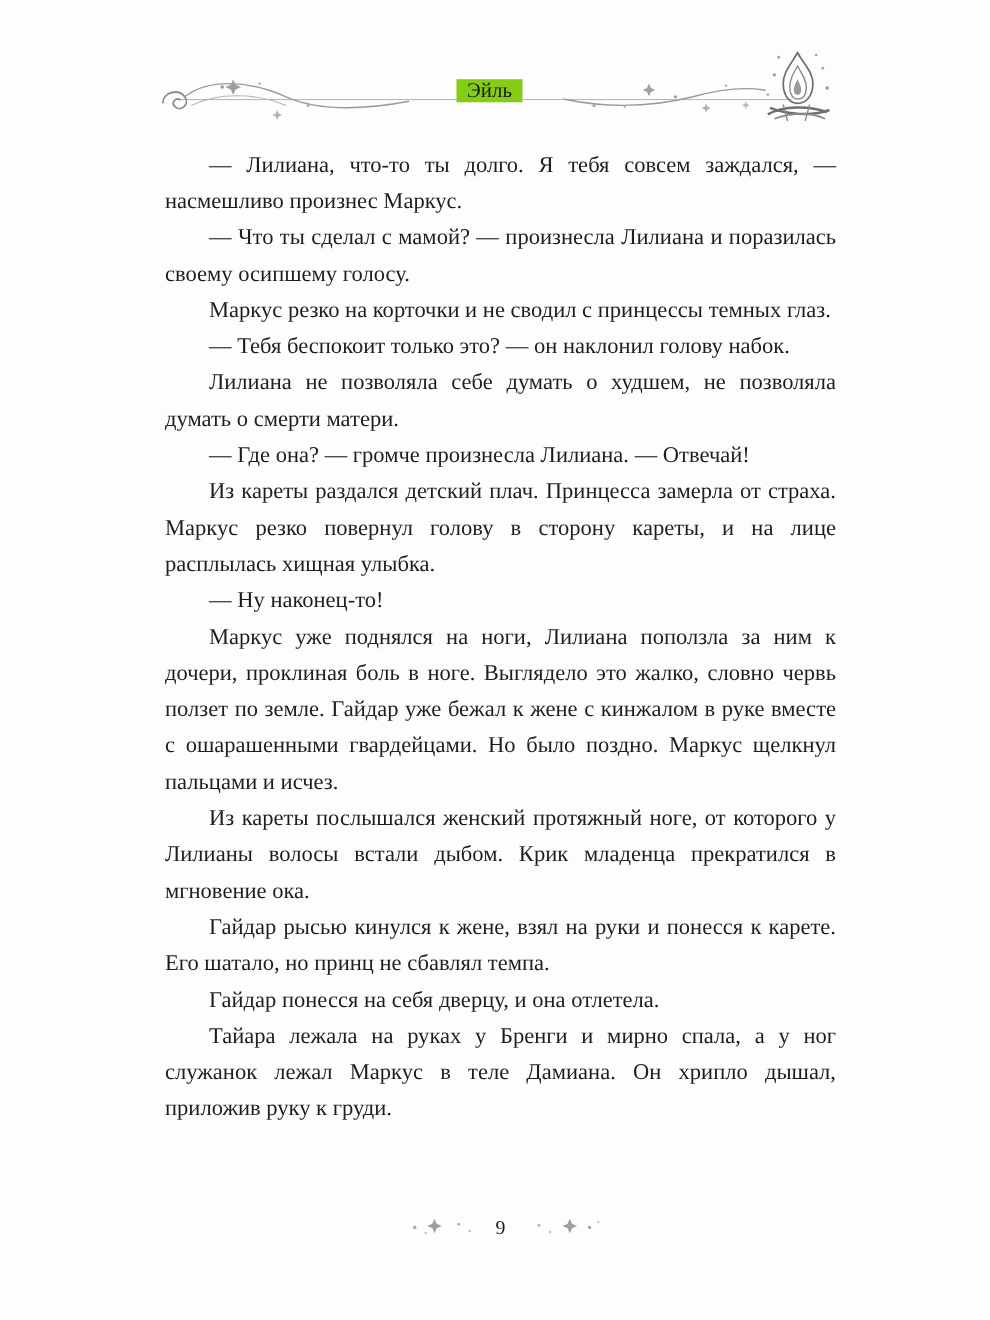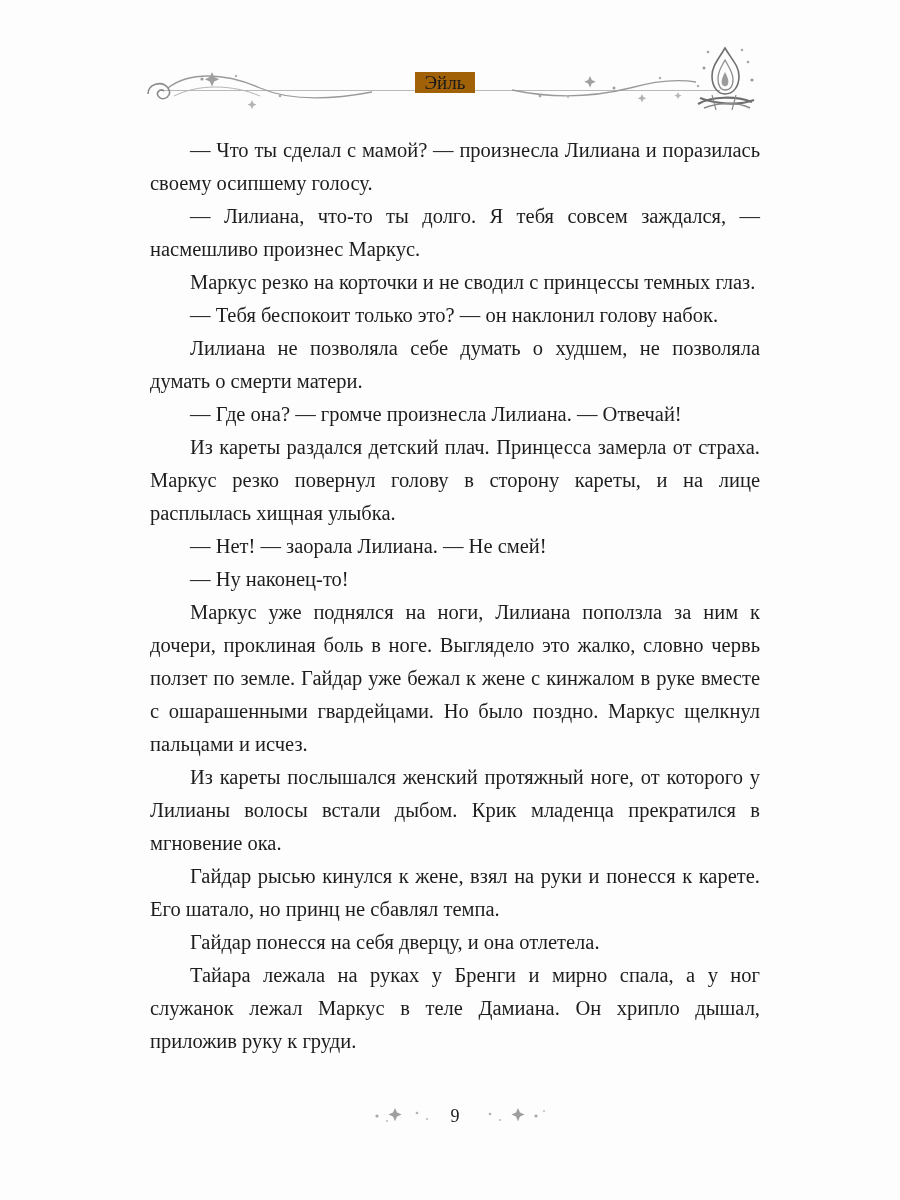--- a/index.html
+++ b/index.html
@@ -162,28 +162,27 @@
       <circle cx="22" cy="26" r="1.5" fill="#9a9a9a"></circle>
       <circle cx="66" cy="20" r="1.3" fill="#a6a6a6"></circle>
       <circle cx="70" cy="38" r="1.6" fill="#989898"></circle>
       <circle cx="16" cy="44" r="1.2" fill="#ababab"></circle>
       <circle cx="60" cy="8" r="1.2" fill="#a2a2a2"></circle>
       <circle cx="26" cy="10" r="1.3" fill="#a2a2a2"></circle>
     </svg>
   </div>
 
   <div class="content">
+    <p>— Лилиана, что-то ты долго. Я тебя совсем заждался, — насмешливо произнес Маркус.</p>
     <p>— Что ты сделал с мамой? — произнесла Лилиана и поразилась своему осипшему голосу.</p>
-    <p>— Лилиана, что-то ты долго. Я тебя совсем заждался, — насмешливо произнес Маркус.</p>
     <p>Маркус резко на корточки и не сводил с принцессы темных глаз.</p>
     <p>— Тебя беспокоит только это? — он наклонил голову набок.</p>
     <p>Лилиана не позволяла себе думать о худшем, не позволяла думать о смерти матери.</p>
     <p>— Где она? — громче произнесла Лилиана. — Отвечай!</p>
     <p>Из кареты раздался детский плач. Принцесса замерла от страха. Маркус резко повернул голову в сторону кареты, и на лице расплылась хищная улыбка.</p>
-    <p>— Нет! — заорала Лилиана. — Не смей!</p>
     <p>— Ну наконец-то!</p>
     <p>Маркус уже поднялся на ноги, Лилиана поползла за ним к дочери, проклиная боль в ноге. Выглядело это жалко, словно червь ползет по земле. Гайдар уже бежал к жене с кинжалом в руке вместе с ошарашенными гвардейцами. Но было поздно. Маркус щелкнул пальцами и исчез.</p>
     <p>Из кареты послышался женский протяжный ноге, от которого у Лилианы волосы встали дыбом. Крик младенца прекратился в мгновение ока.</p>
     <p>Гайдар рысью кинулся к жене, взял на руки и понесся к карете. Его шатало, но принц не сбавлял темпа.</p>
     <p>Гайдар понесся на себя дверцу, и она отлетела.</p>
     <p>Тайара лежала на руках у Бренги и мирно спала, а у ног служанок лежал Маркус в теле Дамиана. Он хрипло дышал, приложив руку к груди.</p>
   </div>
 
   <div class="footer">
     <svg class="footer-orn-left" viewBox="0 0 70 26">
@@ -199,16 +198,16 @@
     <svg class="footer-orn-right" viewBox="0 0 70 26">
       <path d="M38 6 l2 4.6 4.6 2 -4.6 2 -2 4.6 -2 -4.6 -4.6 -2 4.6 -2z" fill="#9e9e9e"></path>
       <circle cx="10" cy="12" r="1.3" fill="#b2b2b2"></circle>
       <circle cx="20" cy="18" r="1.1" fill="#bcbcbc"></circle>
       <circle cx="56" cy="14" r="1.6" fill="#a8a8a8"></circle>
       <circle cx="64" cy="9" r="1" fill="#bcbcbc"></circle>
     </svg>
   </div>
 
   <div style="position:absolute;top:72px;left:355px;width:180px;text-align:center;">
-    <span style="background:#a16207;padding:0 10px;font-size:19px;">Эйль</span>
+    <span style="background:#84cc16;padding:0 10px;font-size:19px;">Эйль</span>
   </div>
 
 </div>
 
 </body></html>

